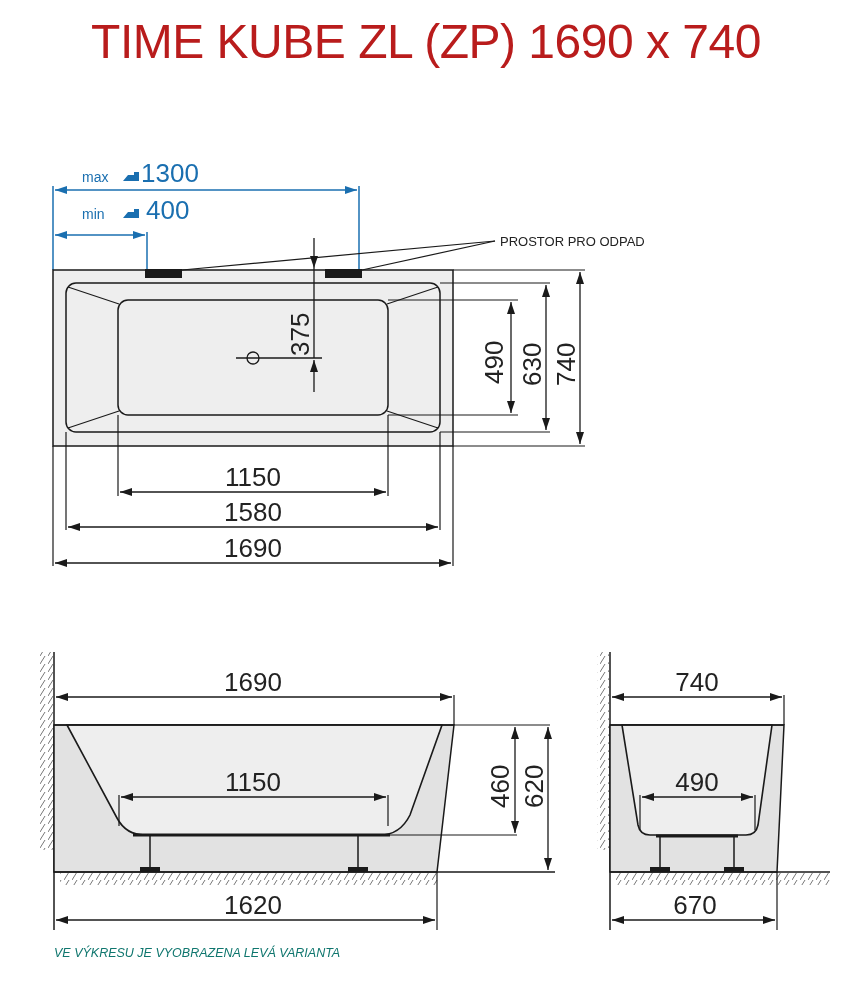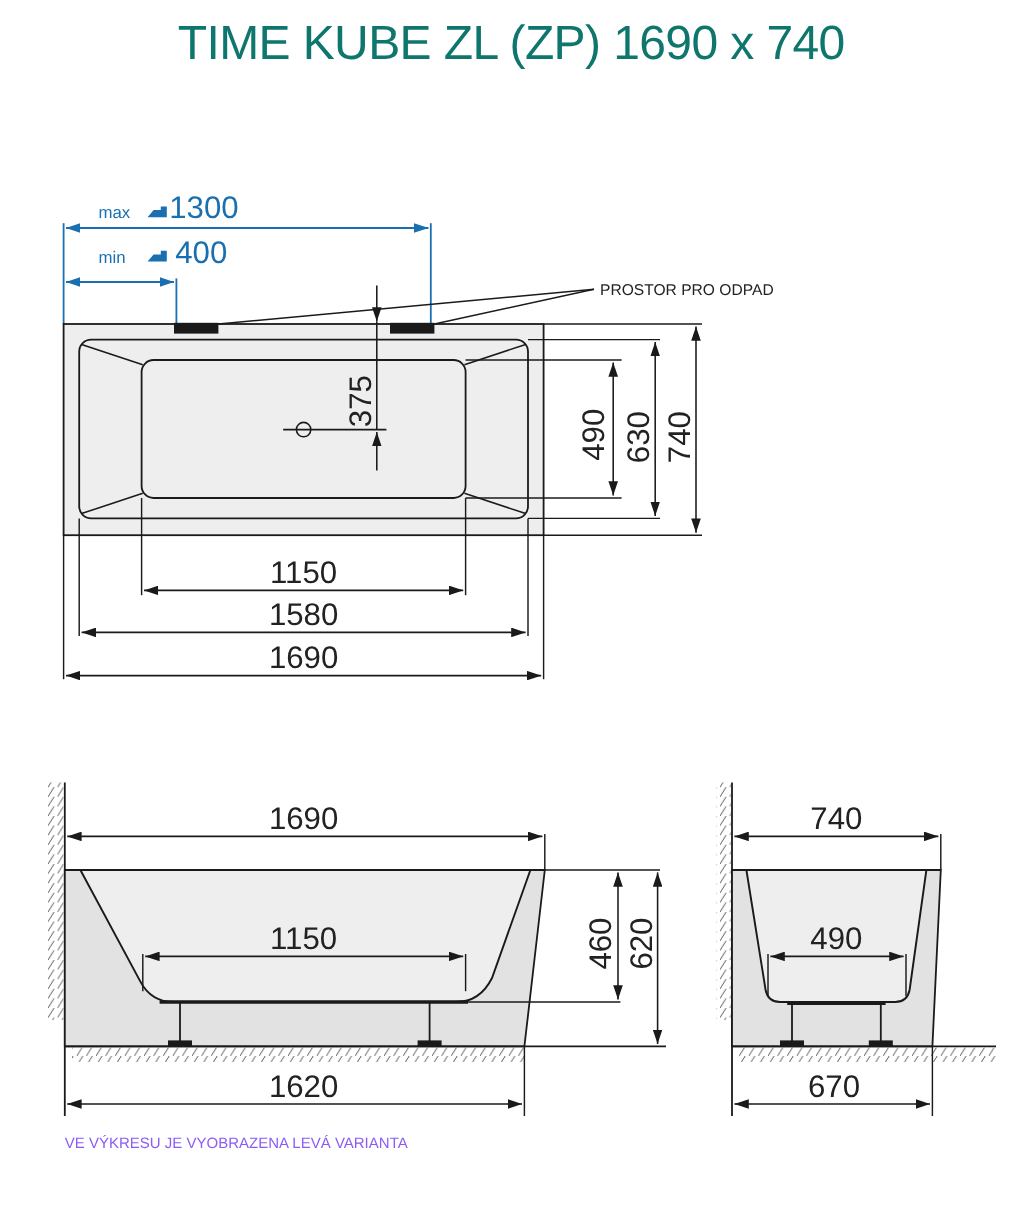--- a/index.html
+++ b/index.html
@@ -1,25 +1,25 @@
 <!DOCTYPE html>
 <html><head>
 <meta charset="utf-8">
 <style>
   html, body { margin: 0; padding: 0; background: #ffffff; }
   body { width: 852px; height: 1006px; position: relative; overflow: hidden;
          font-family: "Liberation Sans", "DejaVu Sans", sans-serif; }
   .title { position: absolute; left: 0; top: 14px; width: 852px; text-align: center;
-           font-size: 40px; color: #0f766e; letter-spacing: -0.5px; }
+           font-size: 48px; color: #b91c1c; letter-spacing: -0.5px; }
   svg { position: absolute; left: 0; top: 0; }
   .dim { font-family: "Liberation Sans", "DejaVu Sans", sans-serif; font-size: 26px; fill: #222; }
   .dimblue { font-family: "Liberation Sans", "DejaVu Sans", sans-serif; font-size: 26px; fill: #1a6fb0; }
   .small { font-family: "Liberation Sans", "DejaVu Sans", sans-serif; font-size: 14px; fill: #1a6fb0; }
   .label { font-family: "Liberation Sans", "DejaVu Sans", sans-serif; font-size: 13px; fill: #222; }
-  .note { position: absolute; left: 54px; top: 946px; font-size: 12.5px; color: #8b5cf6; }
+  .note { position: absolute; left: 54px; top: 946px; font-size: 12.5px; color: #0f766e; font-style: italic; }
 </style>
 </head>
 <body>
 
 <div class="title">TIME KUBE ZL (ZP) 1690 x 740</div>
 
 <svg width="852" height="1006" viewBox="0 0 852 1006">
   <defs>
     <marker id="arr" viewBox="0 0 12 8" refX="12" refY="4" markerWidth="12" markerHeight="8" orient="auto-start-reverse" markerUnits="userSpaceOnUse">
       <path d="M0,0 L12,4 L0,8 z" fill="#1a1a1a"></path>

